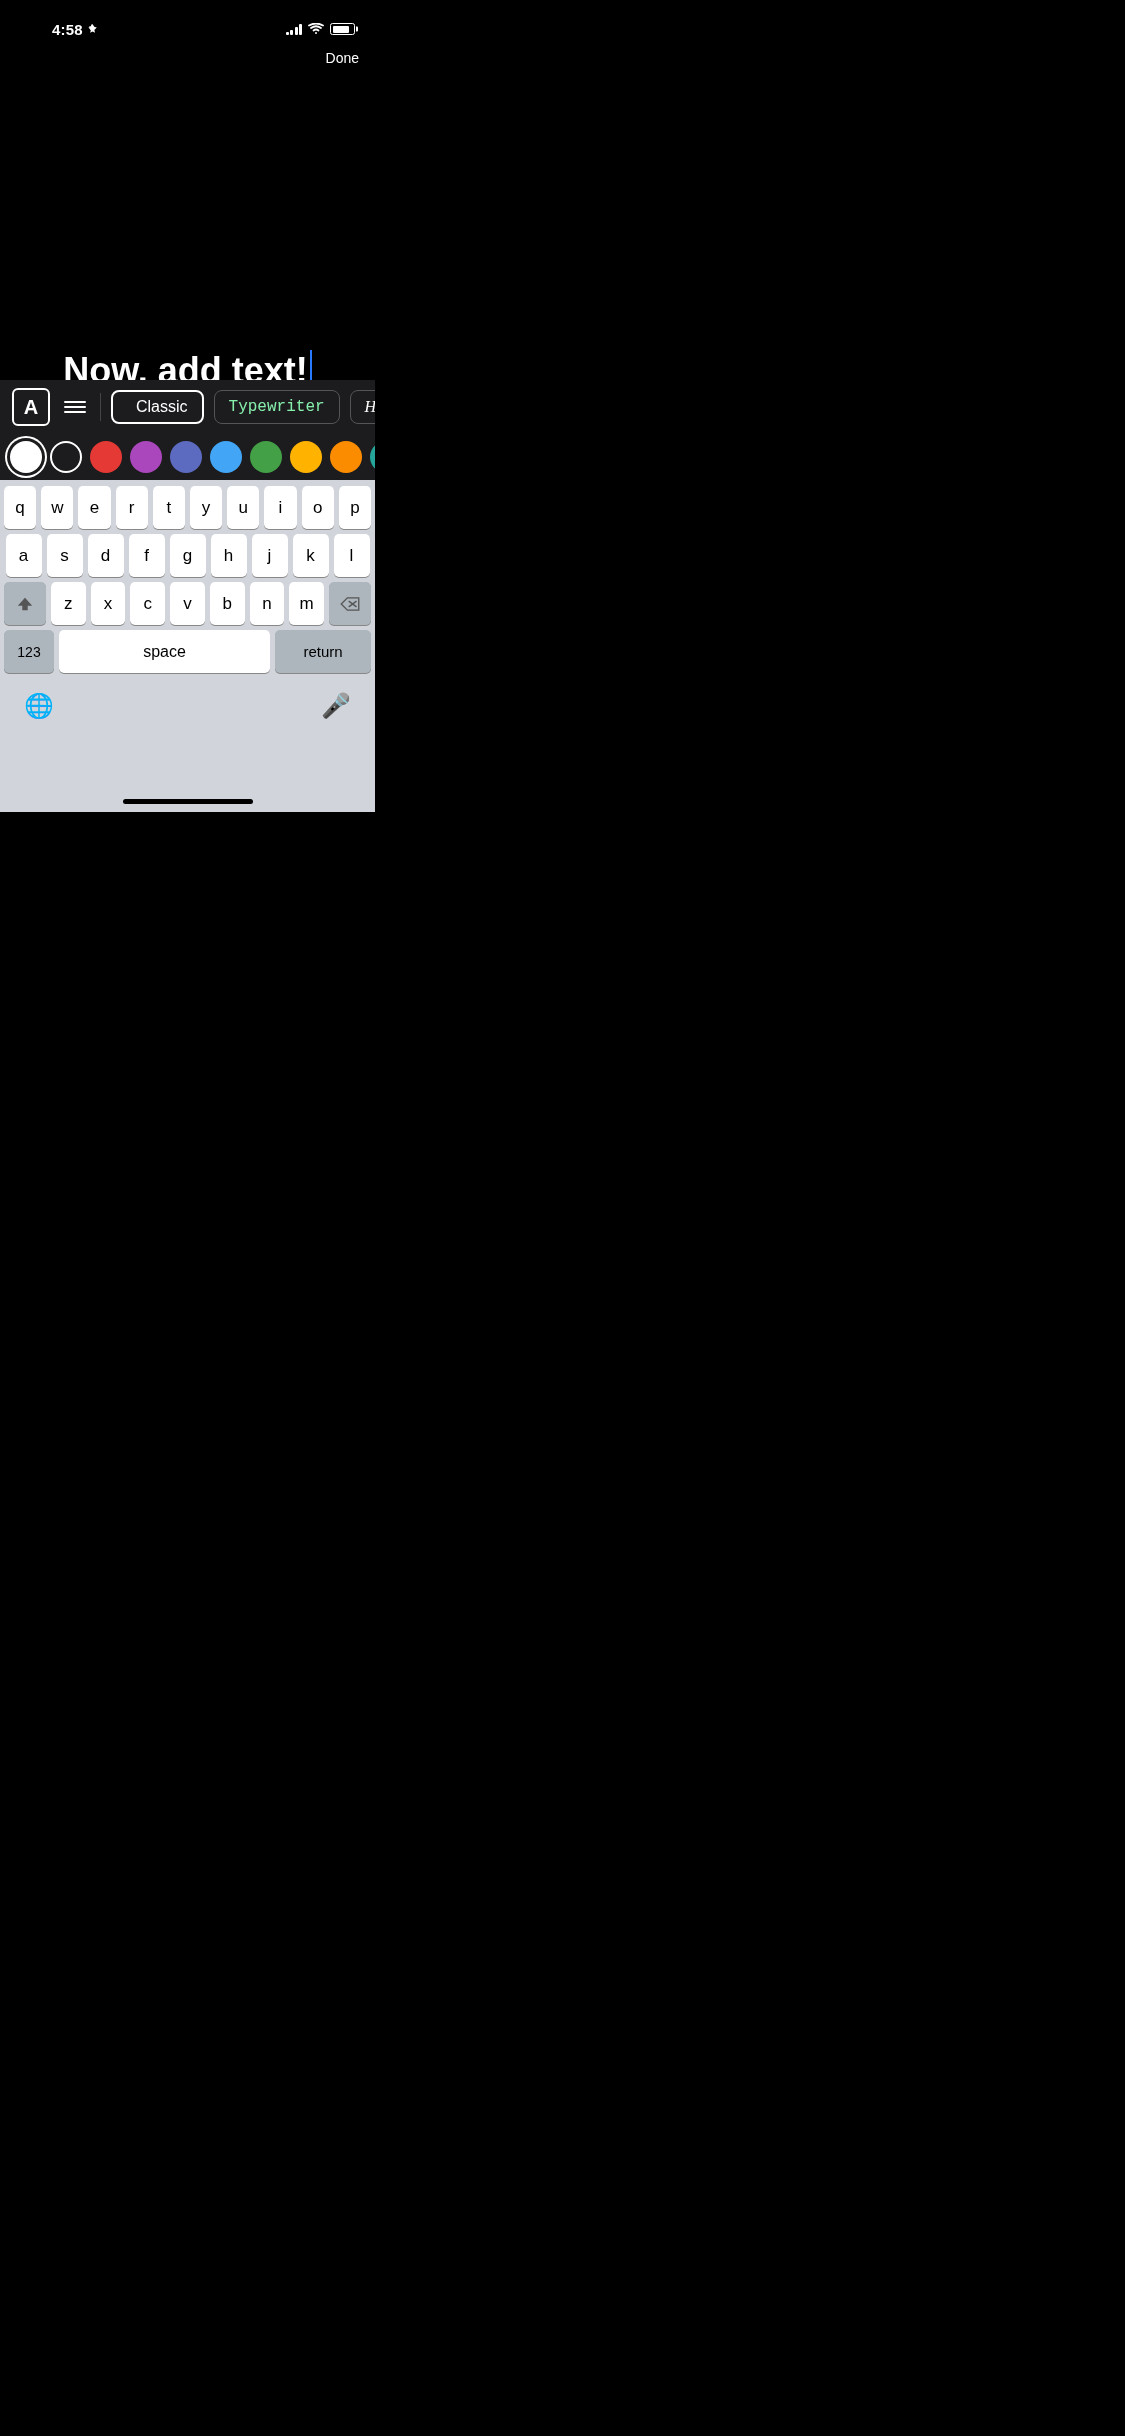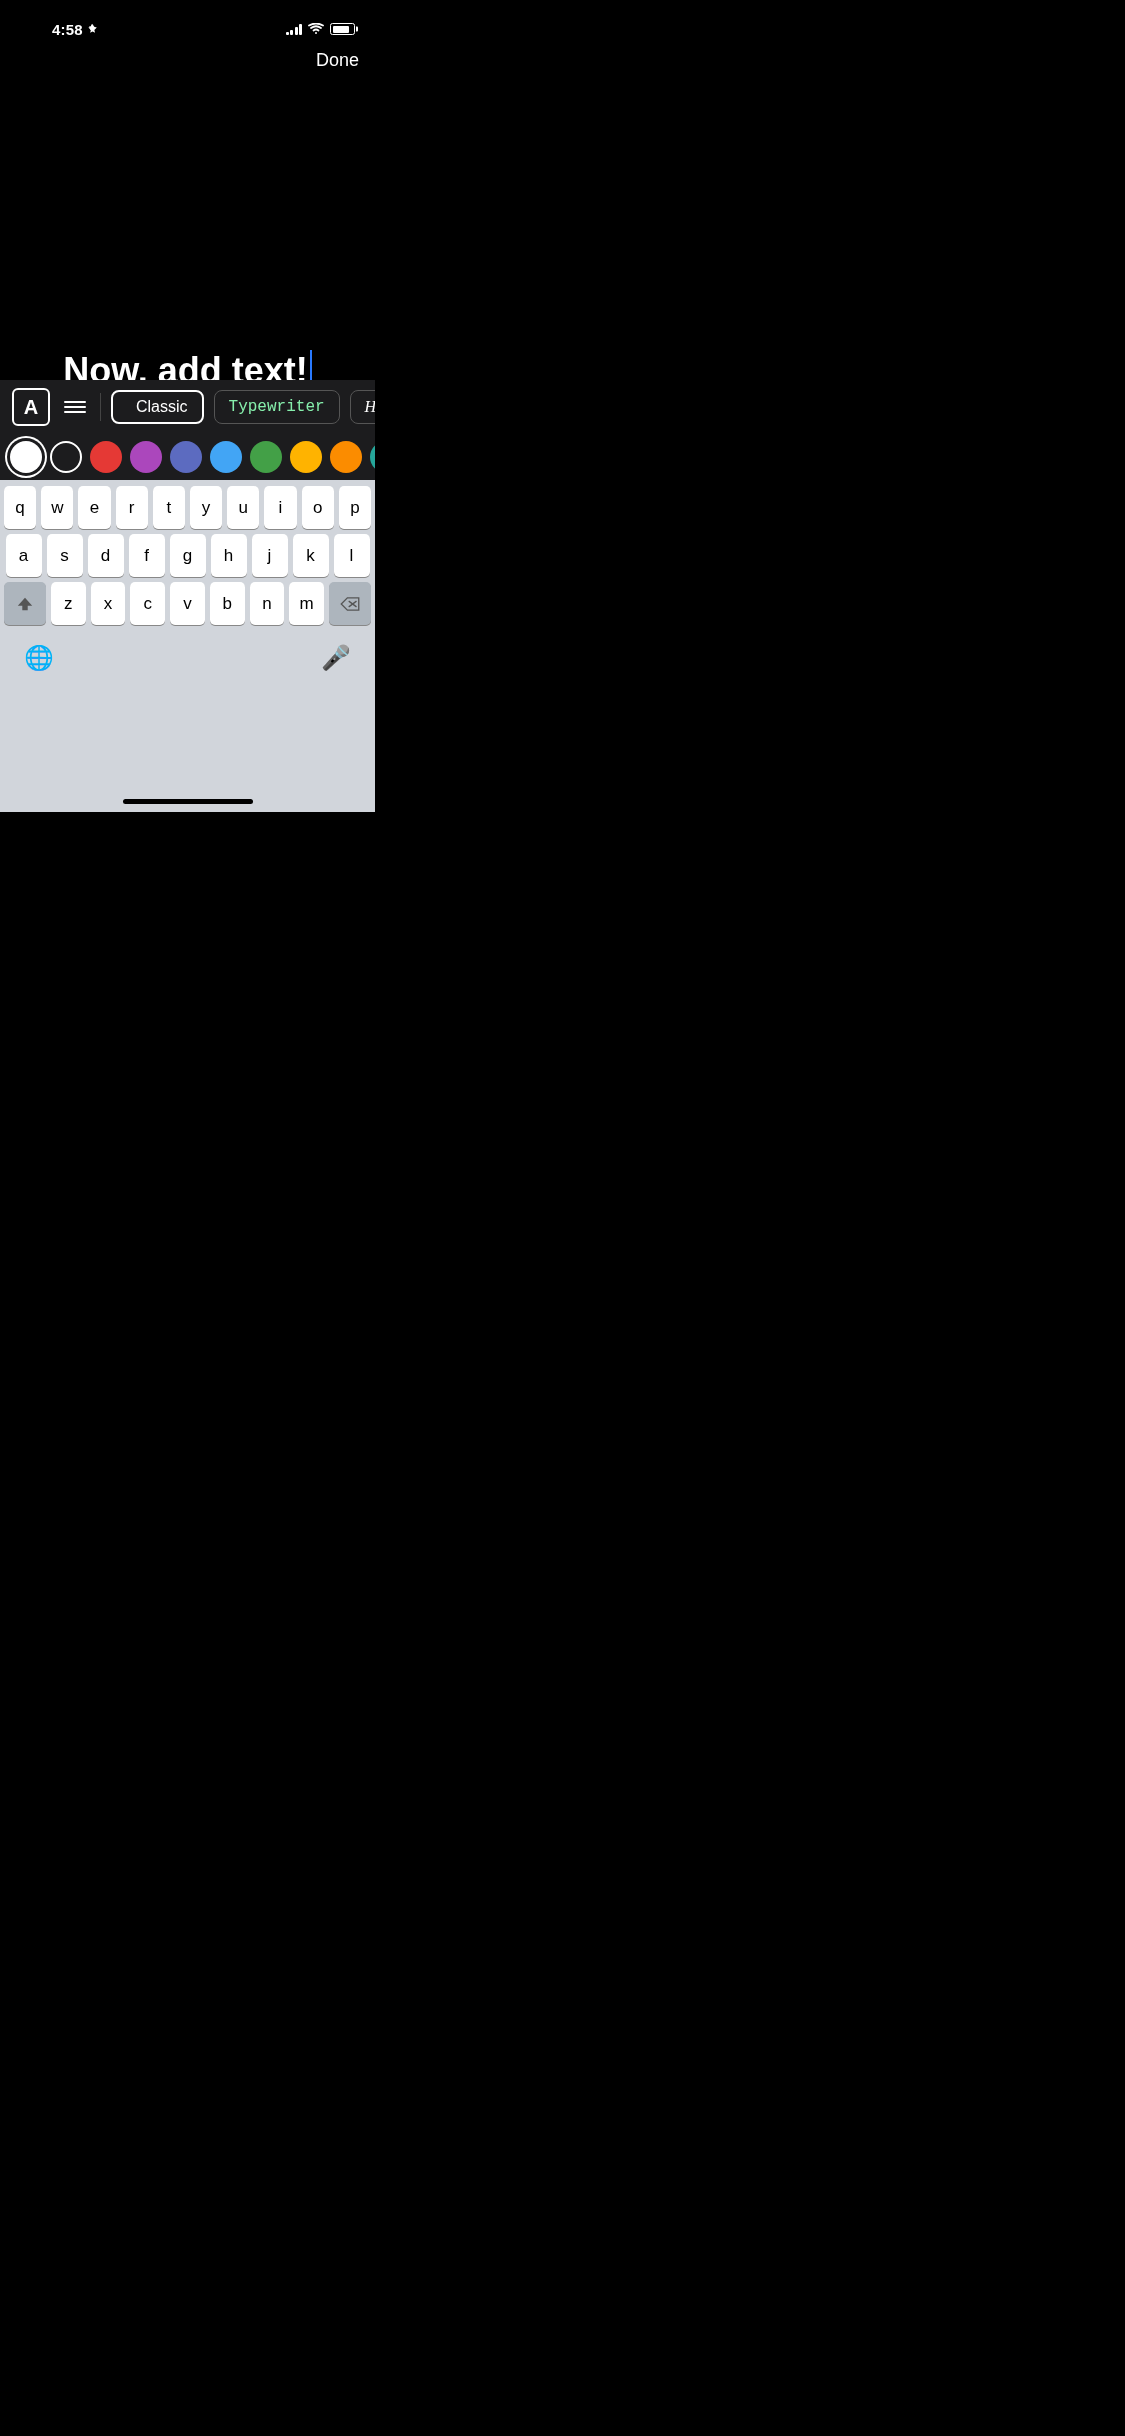--- a/index.html
+++ b/index.html
@@ -78,21 +78,21 @@
       width: 80%;
       border-radius: 1px;
     }
 
     
     .done-btn {
       position: absolute;
       top: 50px;
       right: 16px;
       color: #fff;
-      font-size: 18px;
+      font-size: 14px;
       font-weight: 400;
       cursor: pointer;
       background: none;
       border: none;
     }
 
     
     .text-area {
       position: absolute;
       top: 44px;
@@ -461,20 +461,25 @@
       <div class="key">m</div>
       <div class="key delete-key wide">
         <svg width="20" height="14" viewBox="0 0 22 16" fill="none">
           <path d="M8 1H21V15H8L1 8L8 1Z" stroke="#555" stroke-width="1.5" fill="none"></path>
           <line x1="10" y1="5" x2="18" y2="11" stroke="#555" stroke-width="1.5" stroke-linecap="round"></line>
           <line x1="18" y1="5" x2="10" y2="11" stroke="#555" stroke-width="1.5" stroke-linecap="round"></line>
         </svg>
       </div>
     </div>
 
+    <div class="key-row">
+      <div class="key nums-key" style="min-width:46px;max-width:50px;font-size:14px;">123</div>
+      <div class="key space-key" style="flex:1;max-width:none;font-size:16px;">space</div>
+      <div class="key return-key" style="min-width:82px;max-width:96px;font-size:15px;">return</div>
+    </div>
   </div>
 
   <div class="bottom-bar">
     <div class="globe-icon">🌐</div>
     <div class="mic-icon">🎤</div>
   </div>
   <div class="bottom-handle"></div>
 </div>
 
 </body></html>

